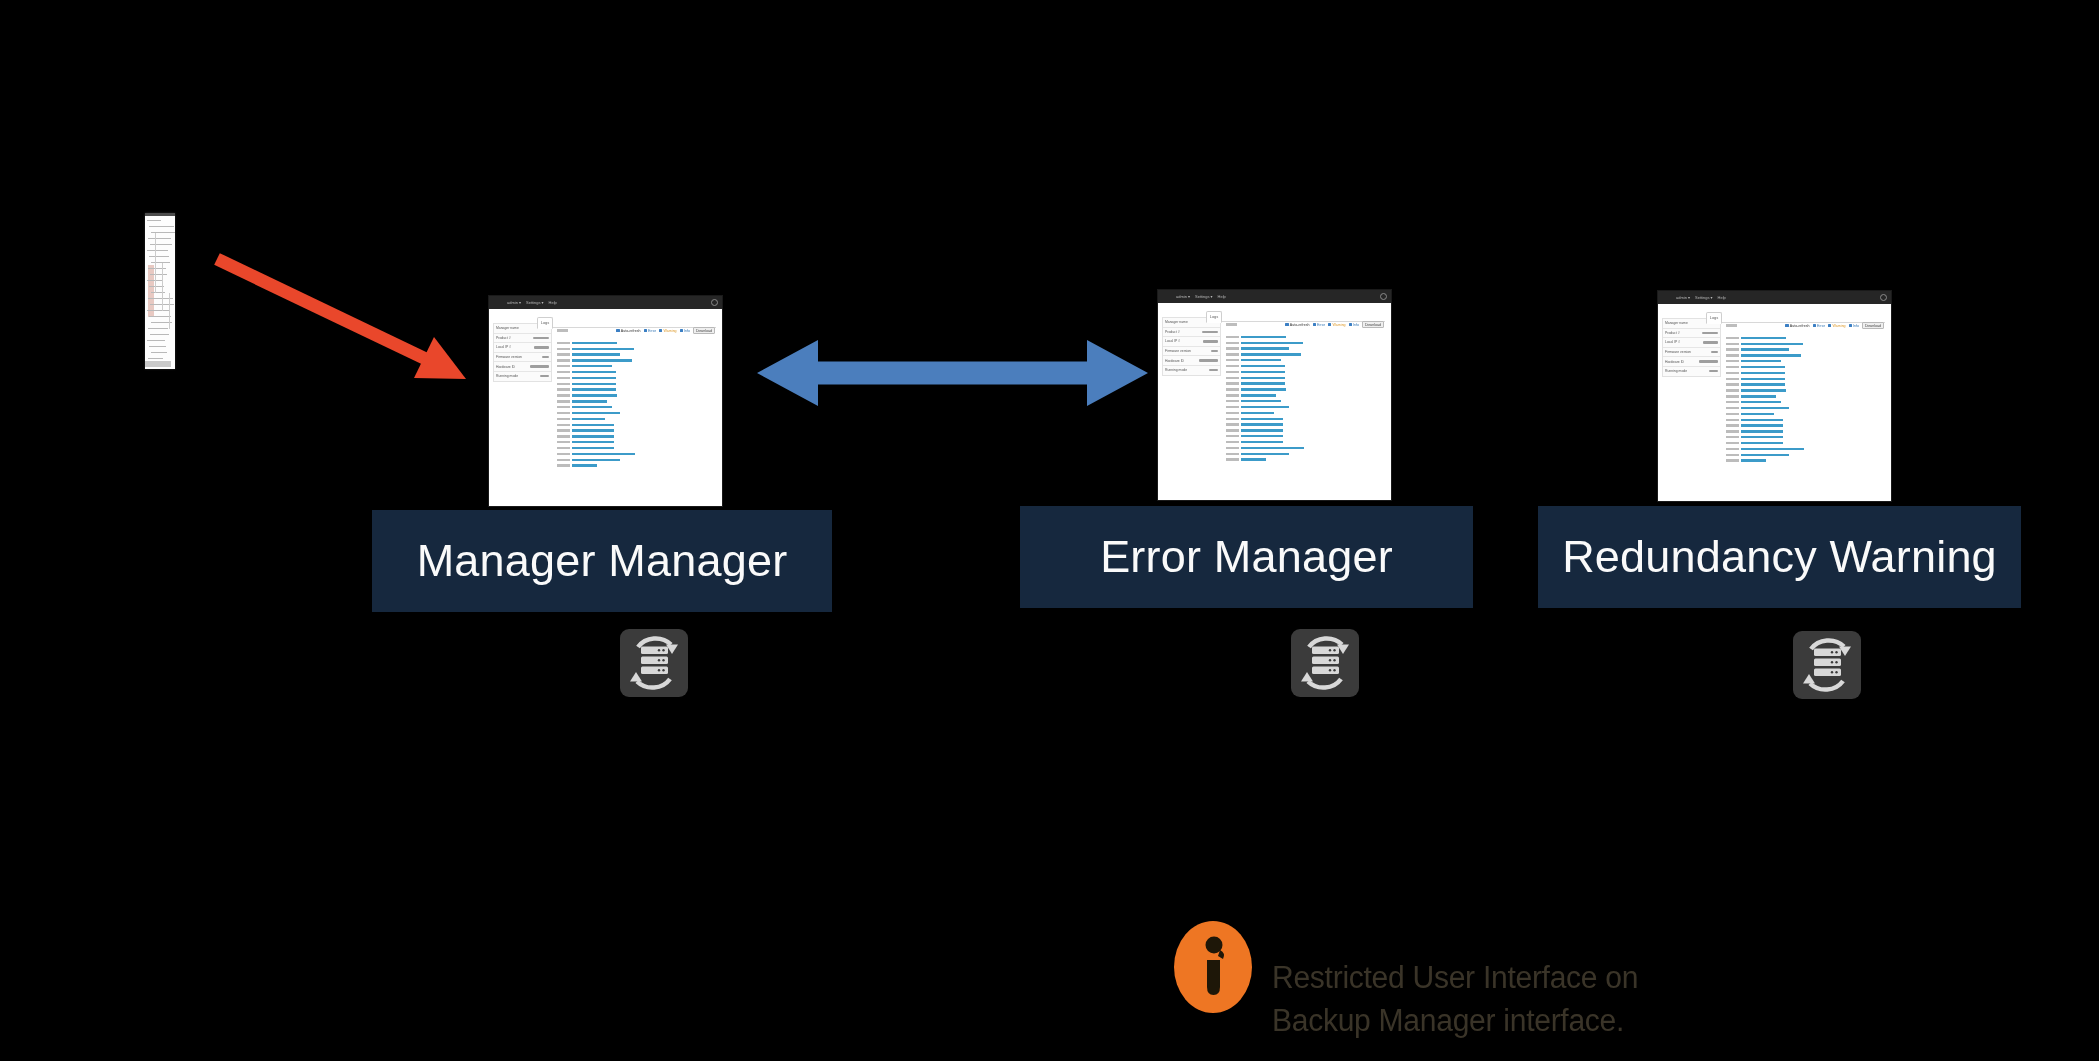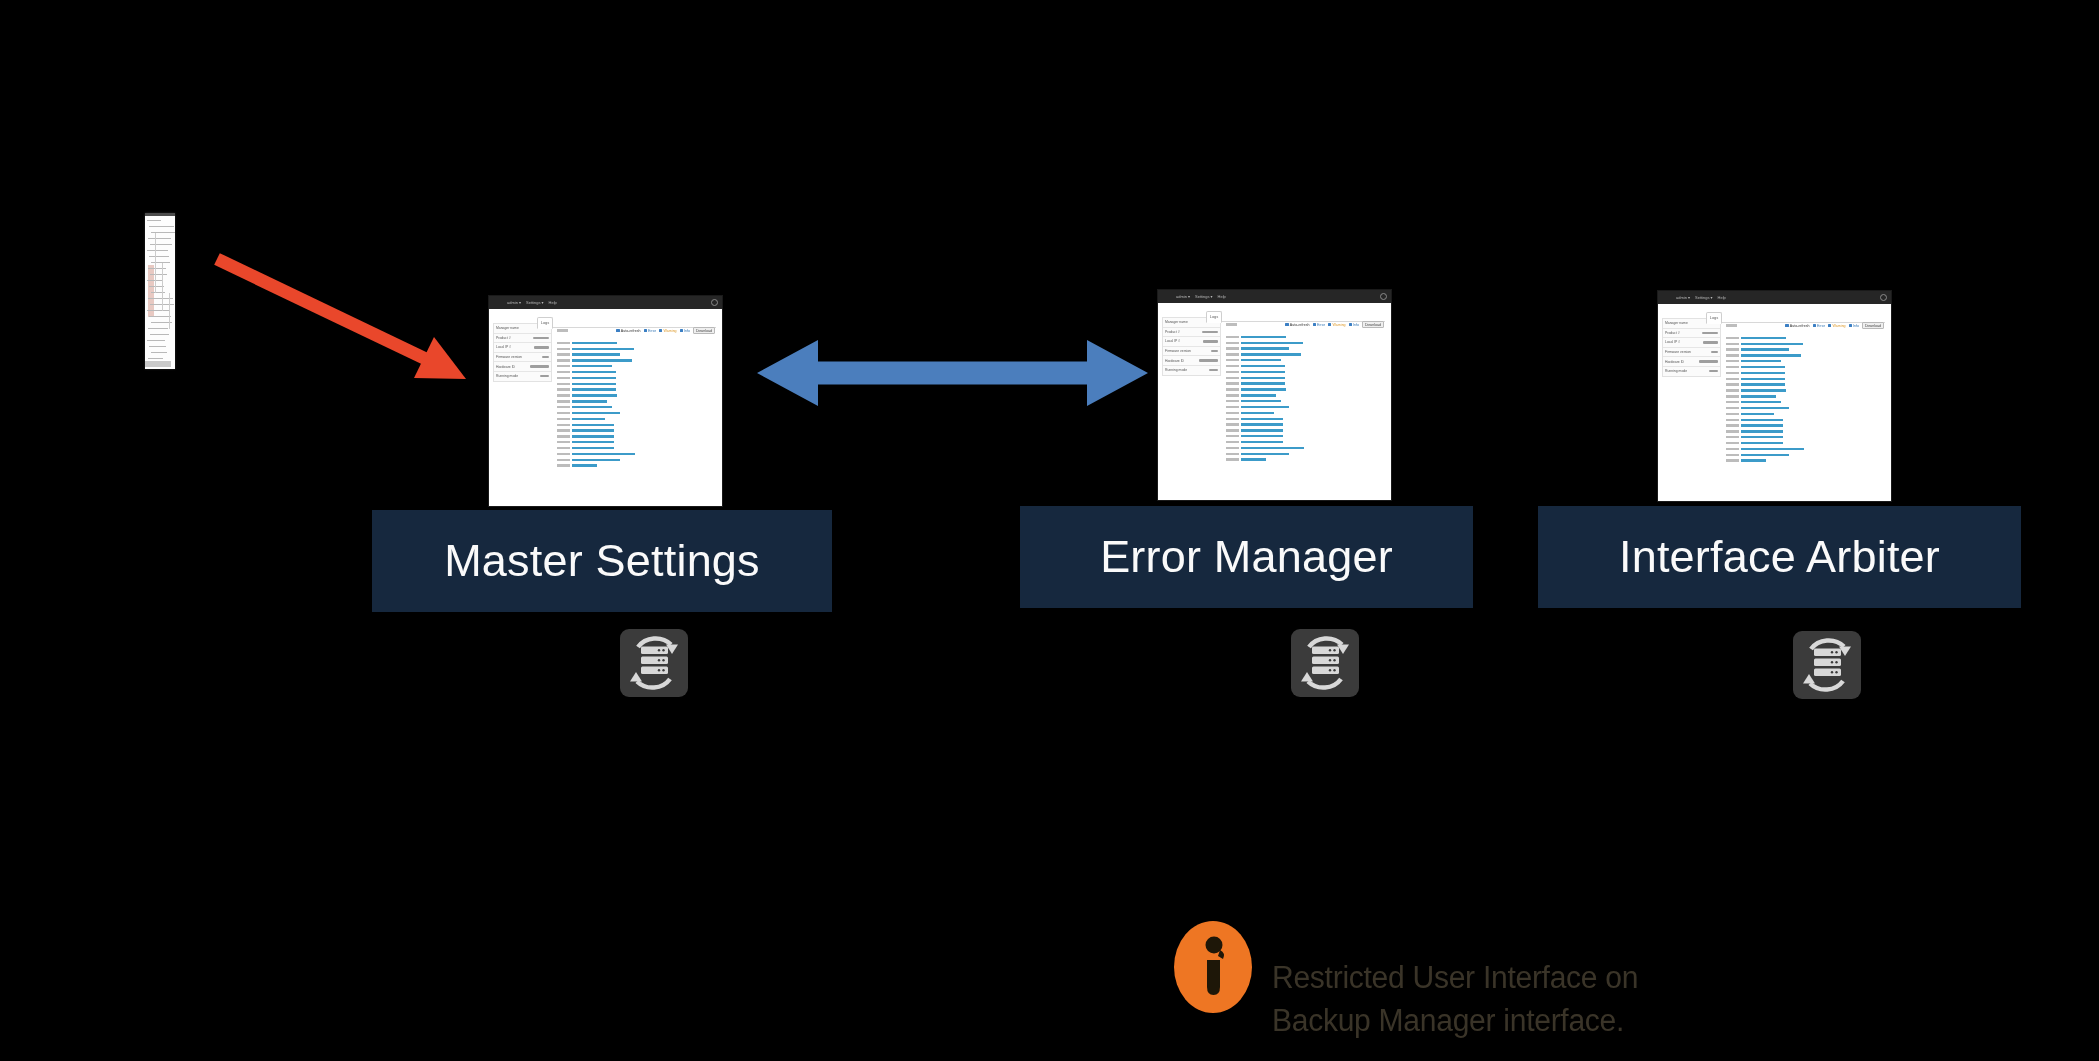--- a/index.html
+++ b/index.html
@@ -249,21 +249,21 @@
         <span class="ts"></span>
         <span class="msg" style="width: 48px;"></span>
       </div>
       <div class="mw-logrow">
         <span class="ts"></span>
         <span class="msg" style="width: 25px;"></span>
       </div>
     </div>
 </div>
 <div class="label-bar" style="left:372px;top:510px;width:460px;">
-  <span>Master Settings</span>
+  <span>Manager Manager</span>
 </div>
 <div class="sync-icon" style="left:620px;top:629px;">
   <svg width="68" height="68" viewBox="0 0 68 68">
     <g fill="#D8D8D8">
       <rect x="21" y="17.5" width="27" height="7.5" rx="1.5"></rect>
       <rect x="21" y="27.5" width="27" height="7.5" rx="1.5"></rect>
       <rect x="21" y="37.5" width="27" height="7.5" rx="1.5"></rect>
     </g>
     <g fill="#3B3B3B">
       <circle cx="39" cy="21.2" r="1.2"></circle>
@@ -603,21 +603,21 @@
         <span class="ts"></span>
         <span class="msg" style="width: 48px;"></span>
       </div>
       <div class="mw-logrow">
         <span class="ts"></span>
         <span class="msg" style="width: 25px;"></span>
       </div>
     </div>
 </div>
 <div class="label-bar" style="left:1538px;top:506px;width:483px;">
-  <span>Interface Arbiter</span>
+  <span>Redundancy Warning</span>
 </div>
 <div class="sync-icon" style="left:1793px;top:631px;">
   <svg width="68" height="68" viewBox="0 0 68 68">
     <g fill="#D8D8D8">
       <rect x="21" y="17.5" width="27" height="7.5" rx="1.5"></rect>
       <rect x="21" y="27.5" width="27" height="7.5" rx="1.5"></rect>
       <rect x="21" y="37.5" width="27" height="7.5" rx="1.5"></rect>
     </g>
     <g fill="#3B3B3B">
       <circle cx="39" cy="21.2" r="1.2"></circle>

